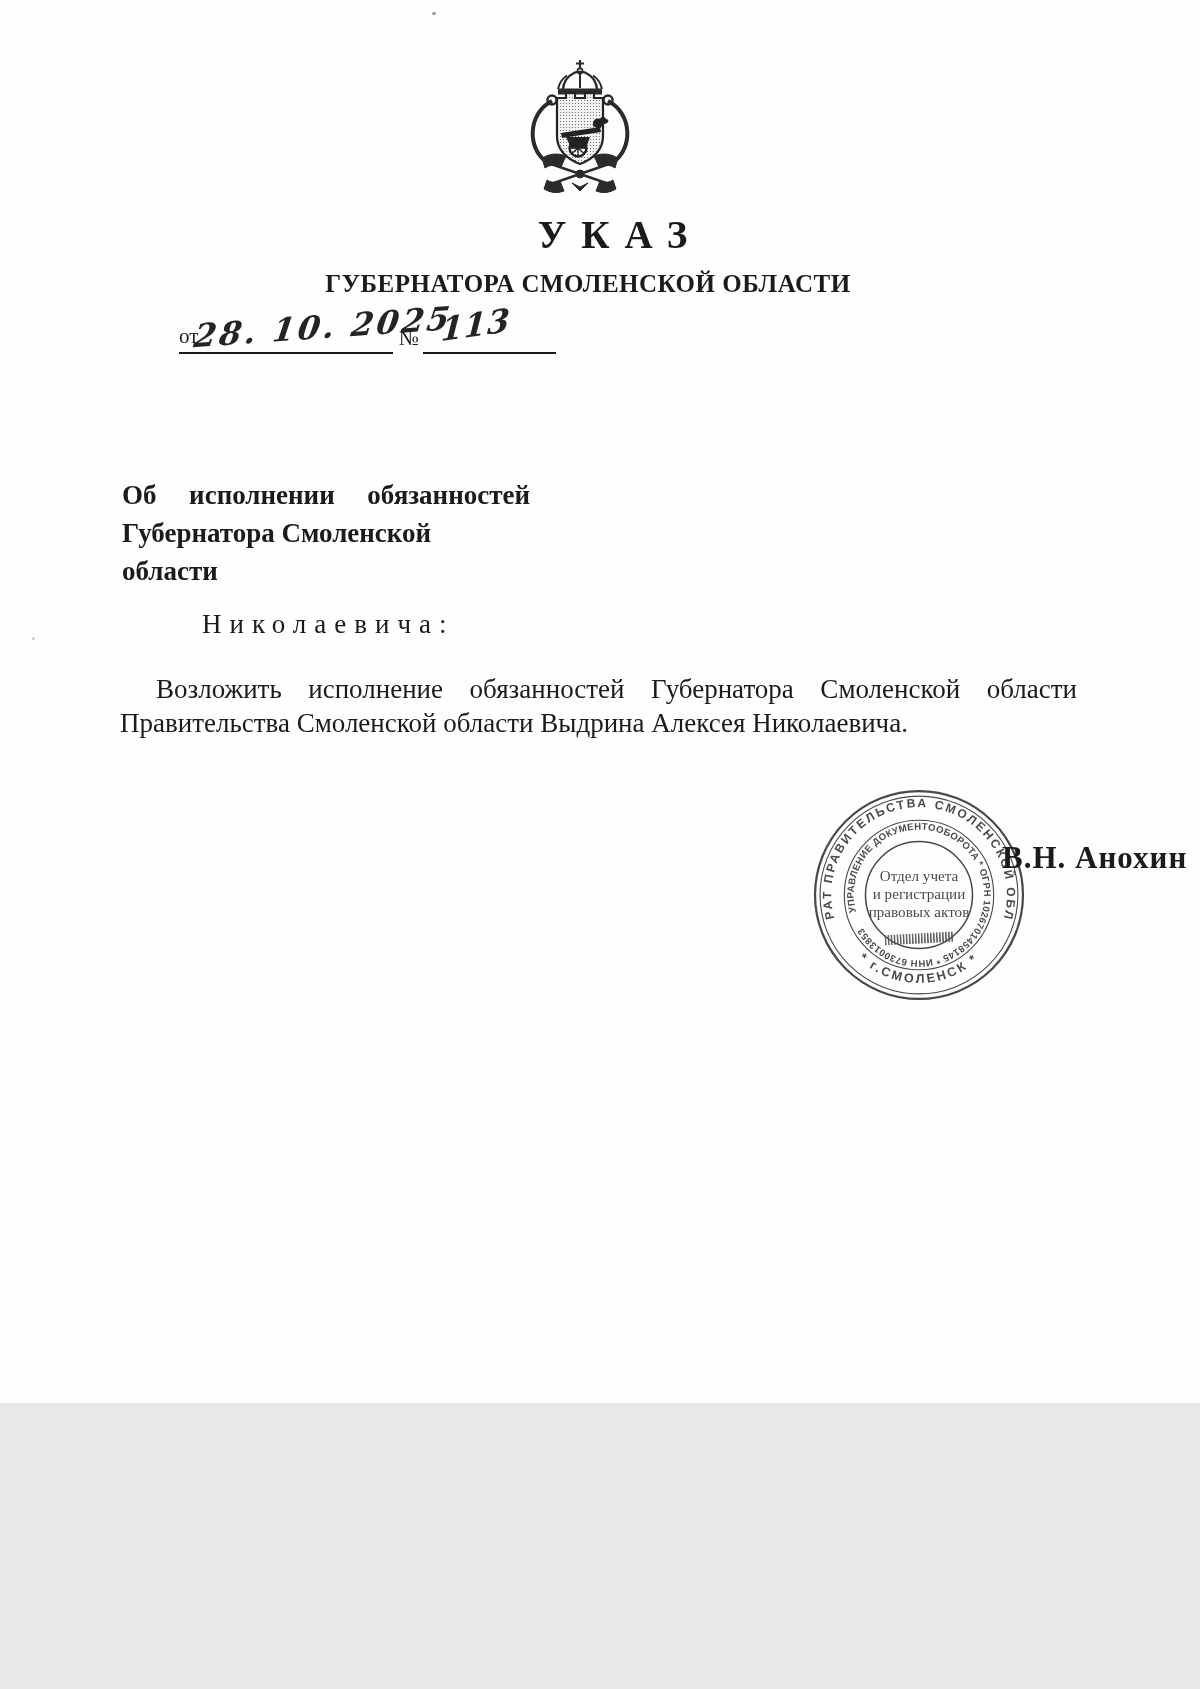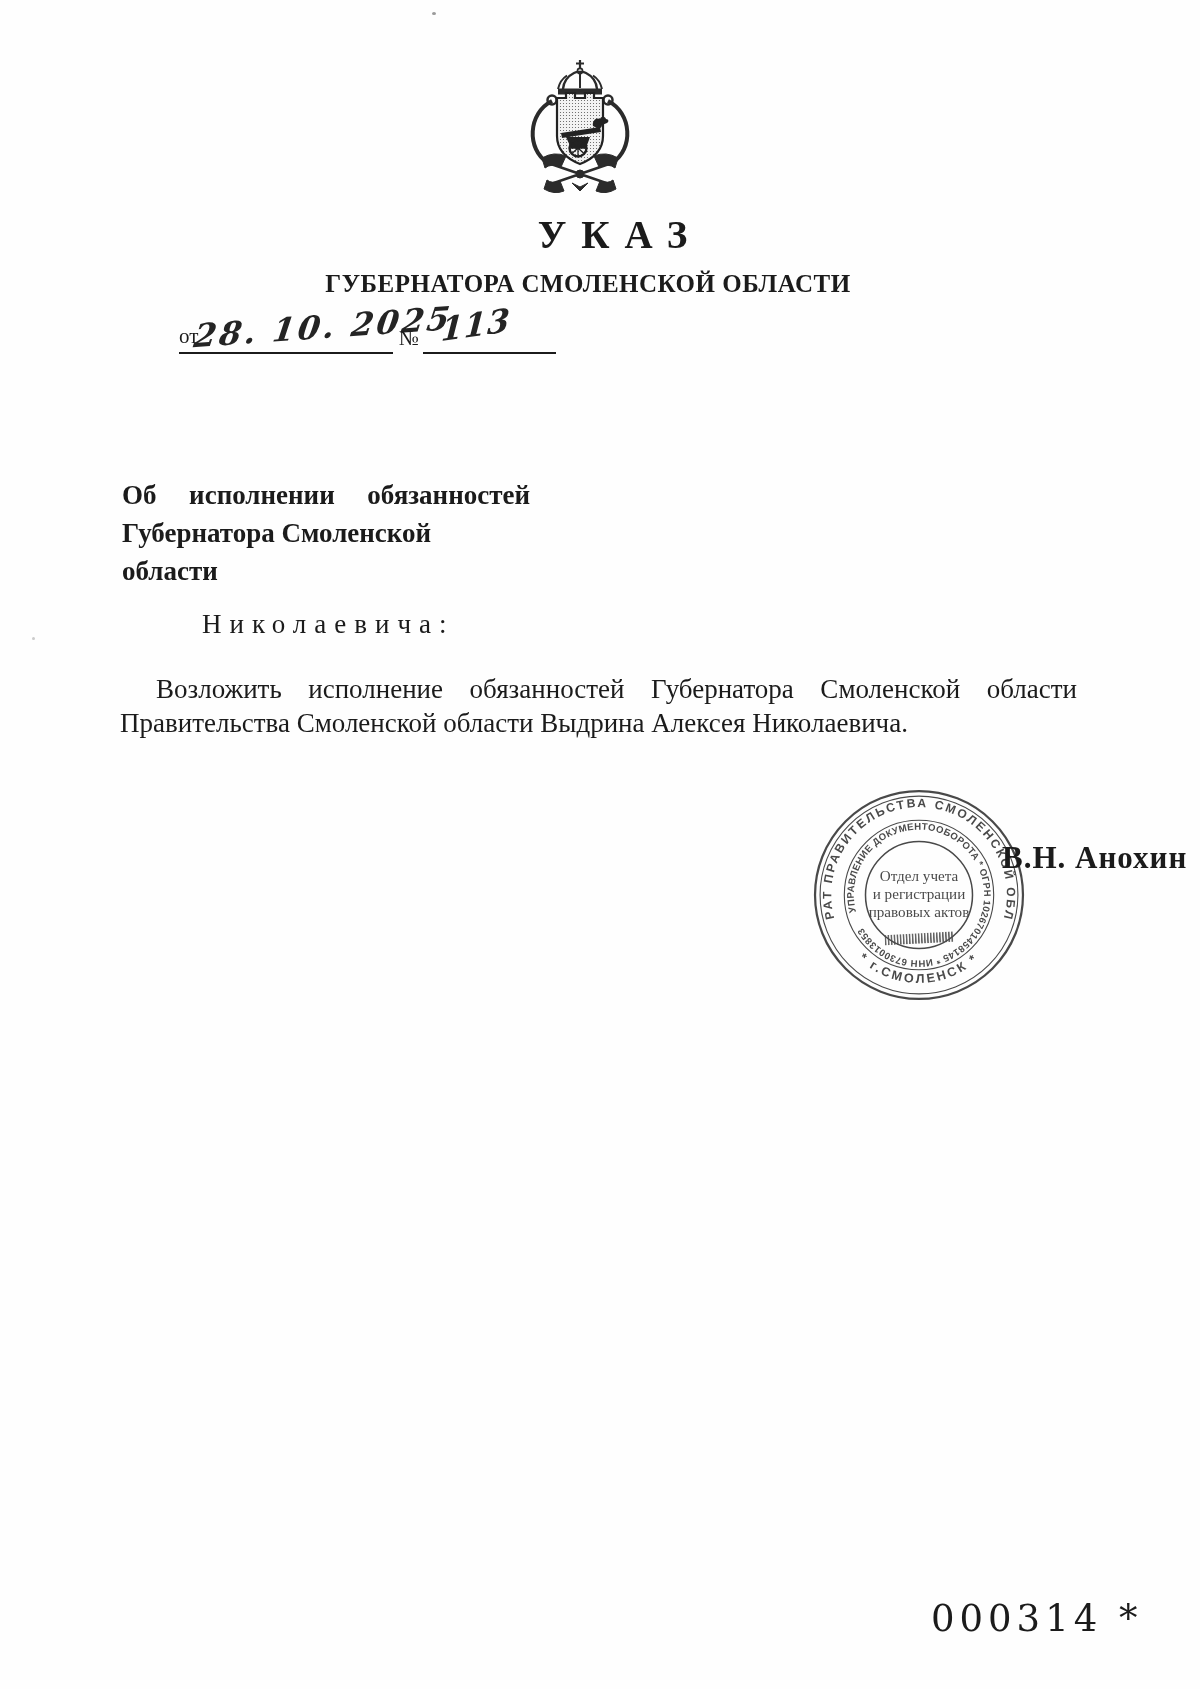--- a/index.html
+++ b/index.html
@@ -1,17 +1,17 @@
 <!DOCTYPE html>
 <html style="--color-paper: #fefefe; --color-ink: #1b1b1b; --color-handwriting: #242424; --color-stamp: #3a3a3a;"><head>
 <meta charset="utf-8">
 <style>
   html,body { margin:0; padding:0; background:#e8e8e8; }
   .page {
-    position:relative; width:1200px; height:1689px; margin:0 auto;
+    position:relative; width:1200px; height:1403px; margin:0 auto;
     background:var(--color-paper,#ffffff);
     font-family:"Liberation Serif",serif;
     color:var(--color-ink,#1b1b1b);
     overflow:hidden;
   }
   .speck { position:absolute; background:#9a9a9a; border-radius:50%; }
 
   .coa { position:absolute; left:514px; top:56px; width:132px; height:142px; }
 
   .title {

